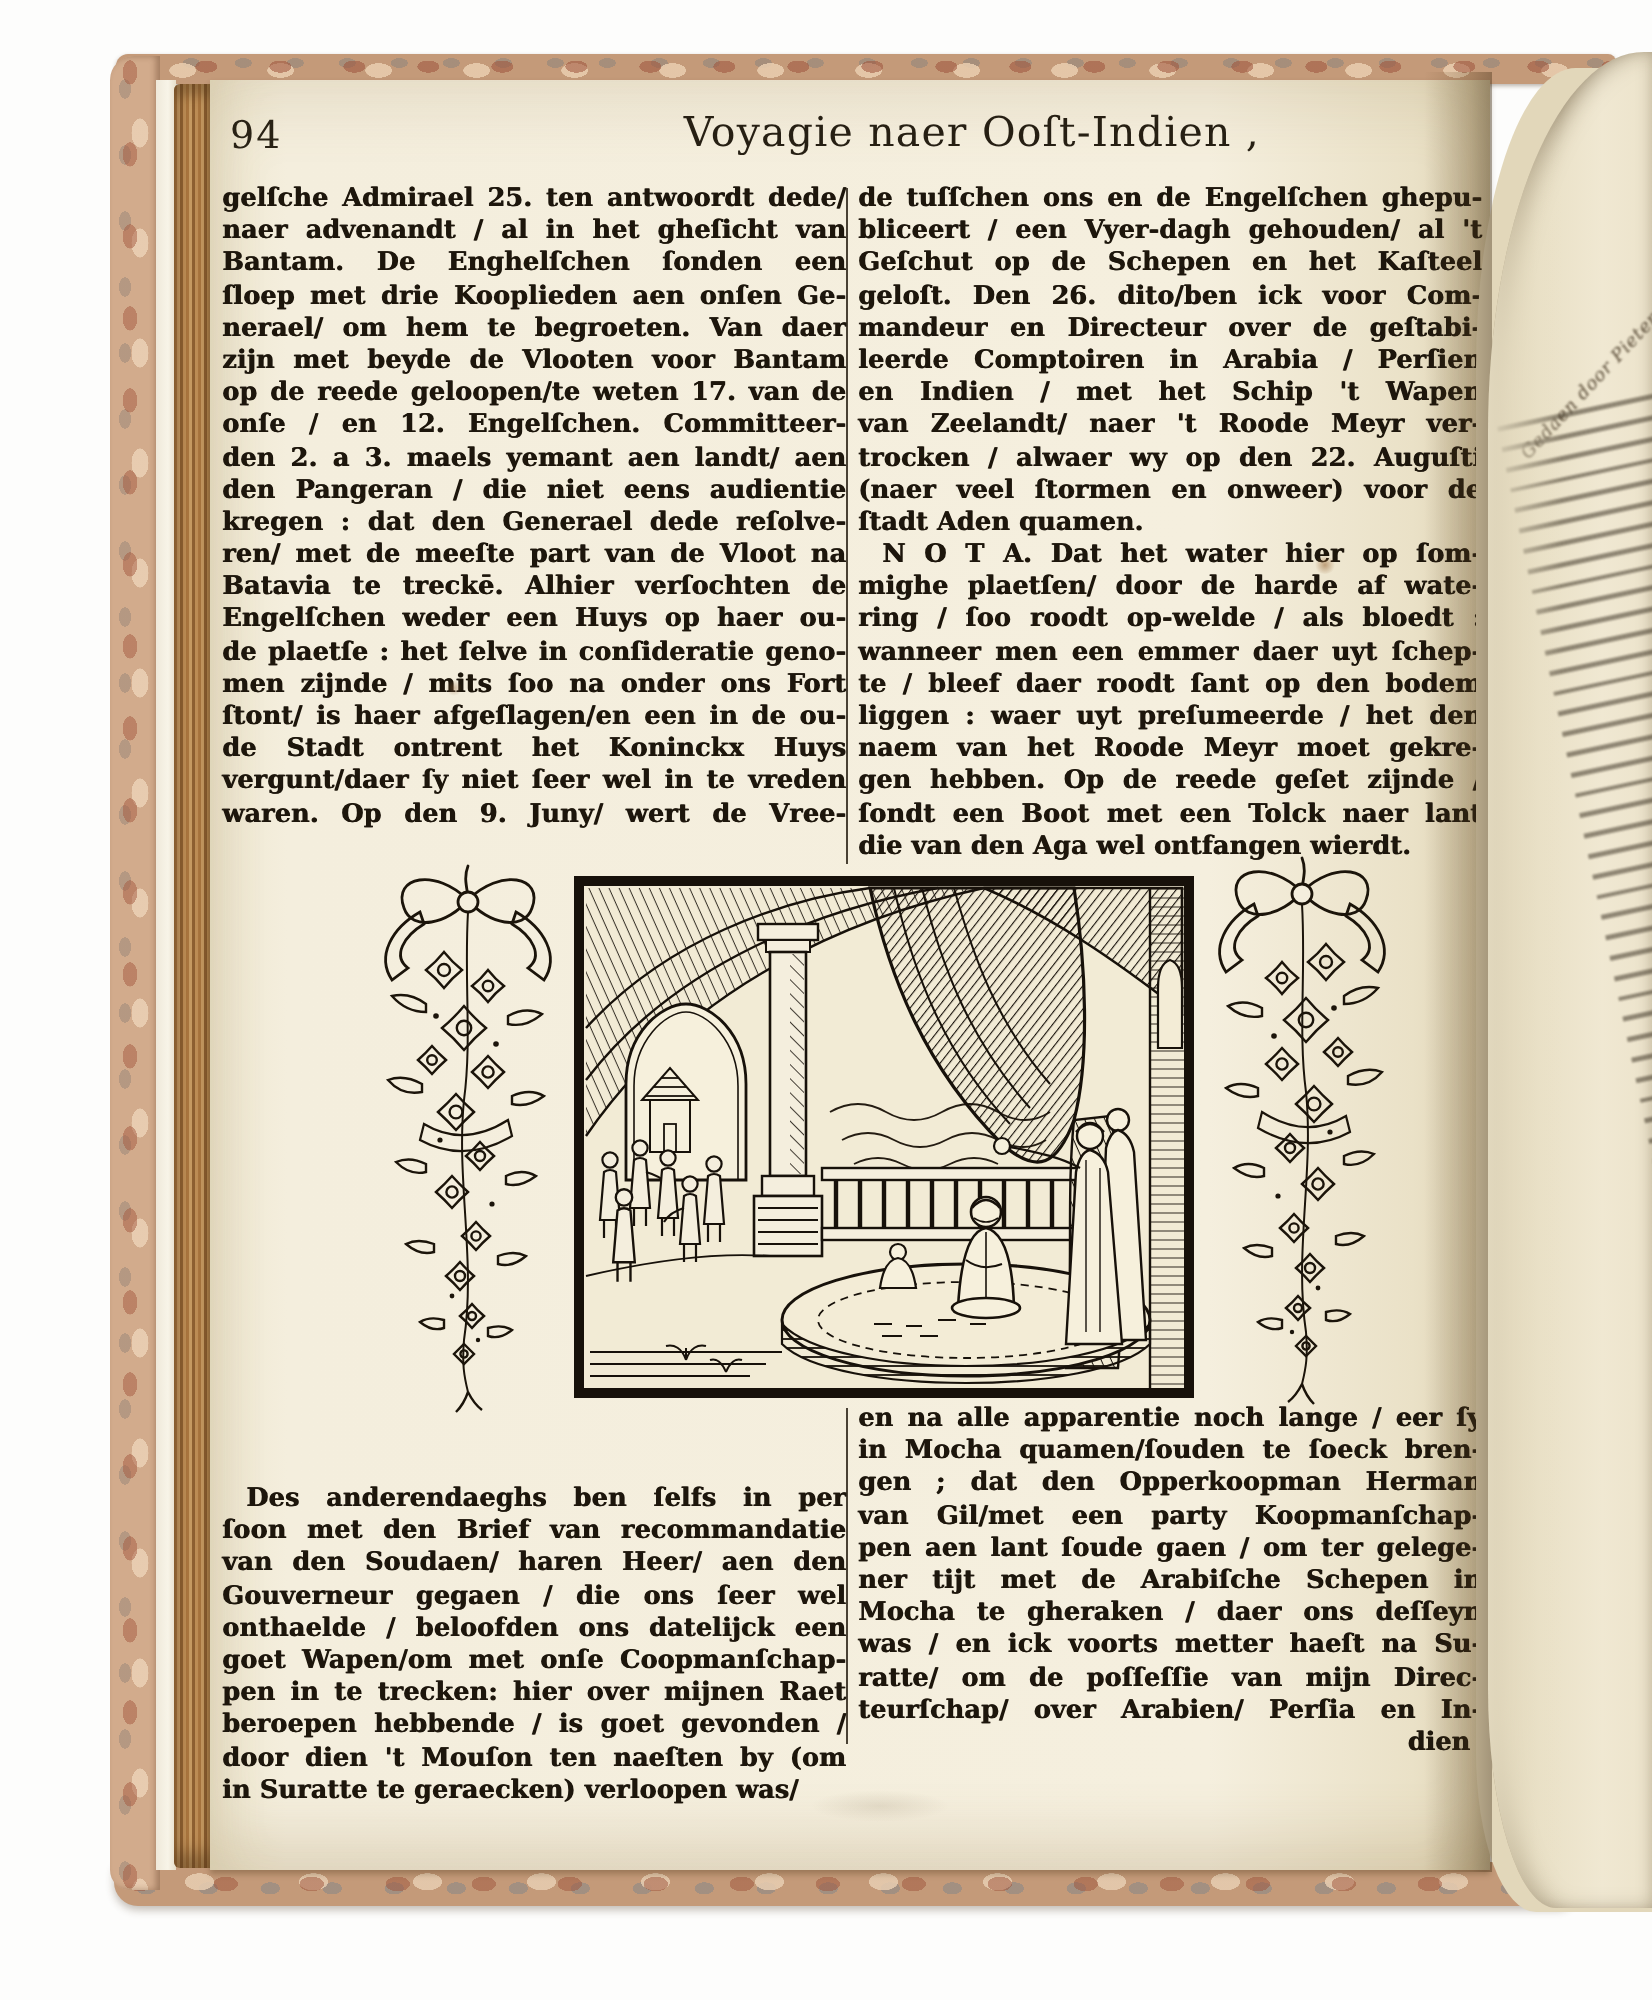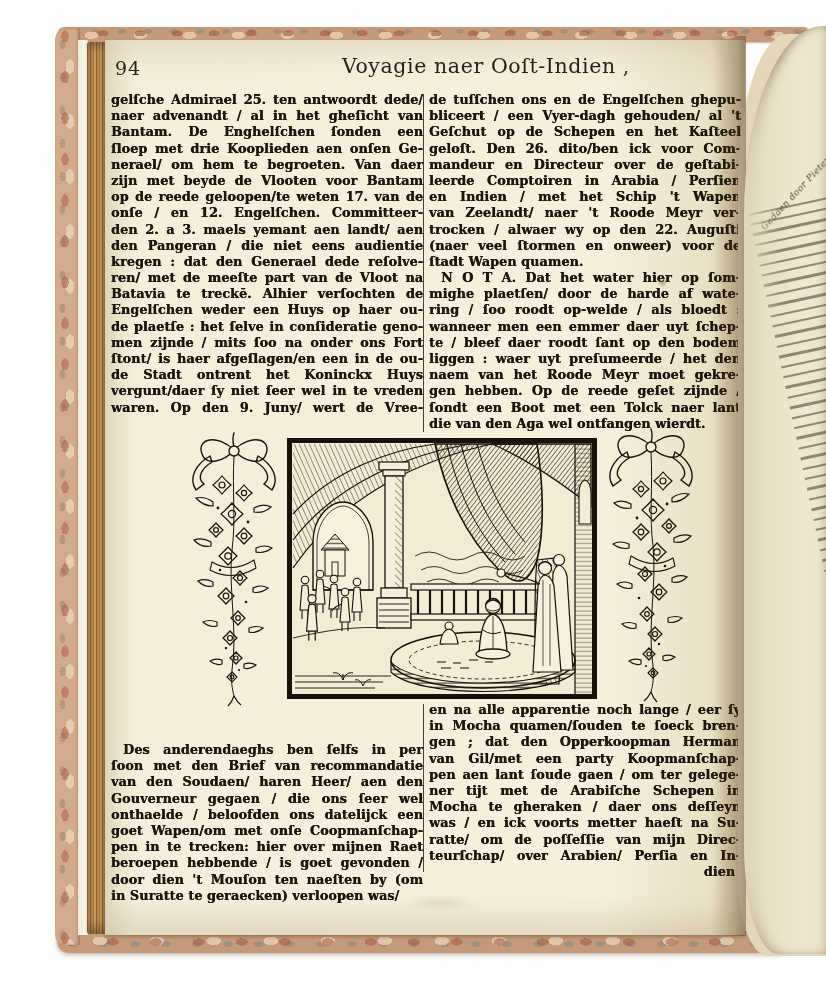--- a/index.html
+++ b/index.html
@@ -130,21 +130,21 @@
         <div class="tl">de tuſſchen ons en de Engelſchen ghepu-</div>
         <div class="tl">bliceert / een Vyer-dagh gehouden/ al 't</div>
         <div class="tl">Geſchut op de Schepen en het Kaſteel</div>
         <div class="tl">geloſt.  Den 26. dito/ben ick voor Com-</div>
         <div class="tl">mandeur en Directeur over de geſtabi-</div>
         <div class="tl">leerde Comptoiren in Arabia / Perſien</div>
         <div class="tl">en Indien / met het Schip 't Wapen</div>
         <div class="tl">van Zeelandt/ naer 't Roode Meyr ver-</div>
         <div class="tl">trocken / alwaer wy op den 22. Auguſti</div>
         <div class="tl">(naer veel ſtormen en onweer) voor de</div>
-        <div class="tl end">ſtadt Wapen quamen.</div>
+        <div class="tl end">ſtadt Aden quamen.</div>
         <div class="tl ind">N O T A. Dat het water hier op ſom-</div>
         <div class="tl">mighe plaetſen/ door de harde af wate-</div>
         <div class="tl">ring / ſoo roodt op-welde / als bloedt :</div>
         <div class="tl">wanneer men een emmer daer uyt ſchep-</div>
         <div class="tl">te / bleef daer roodt ſant op den bodem</div>
         <div class="tl">liggen : waer uyt preſumeerde / het den</div>
         <div class="tl">naem van het Roode Meyr moet gekre-</div>
         <div class="tl">gen hebben.  Op de reede geſet zijnde /</div>
         <div class="tl">ſondt een Boot met een Tolck naer lant</div>
         <div class="tl end">die van den Aga wel ontfangen wierdt.</div>

